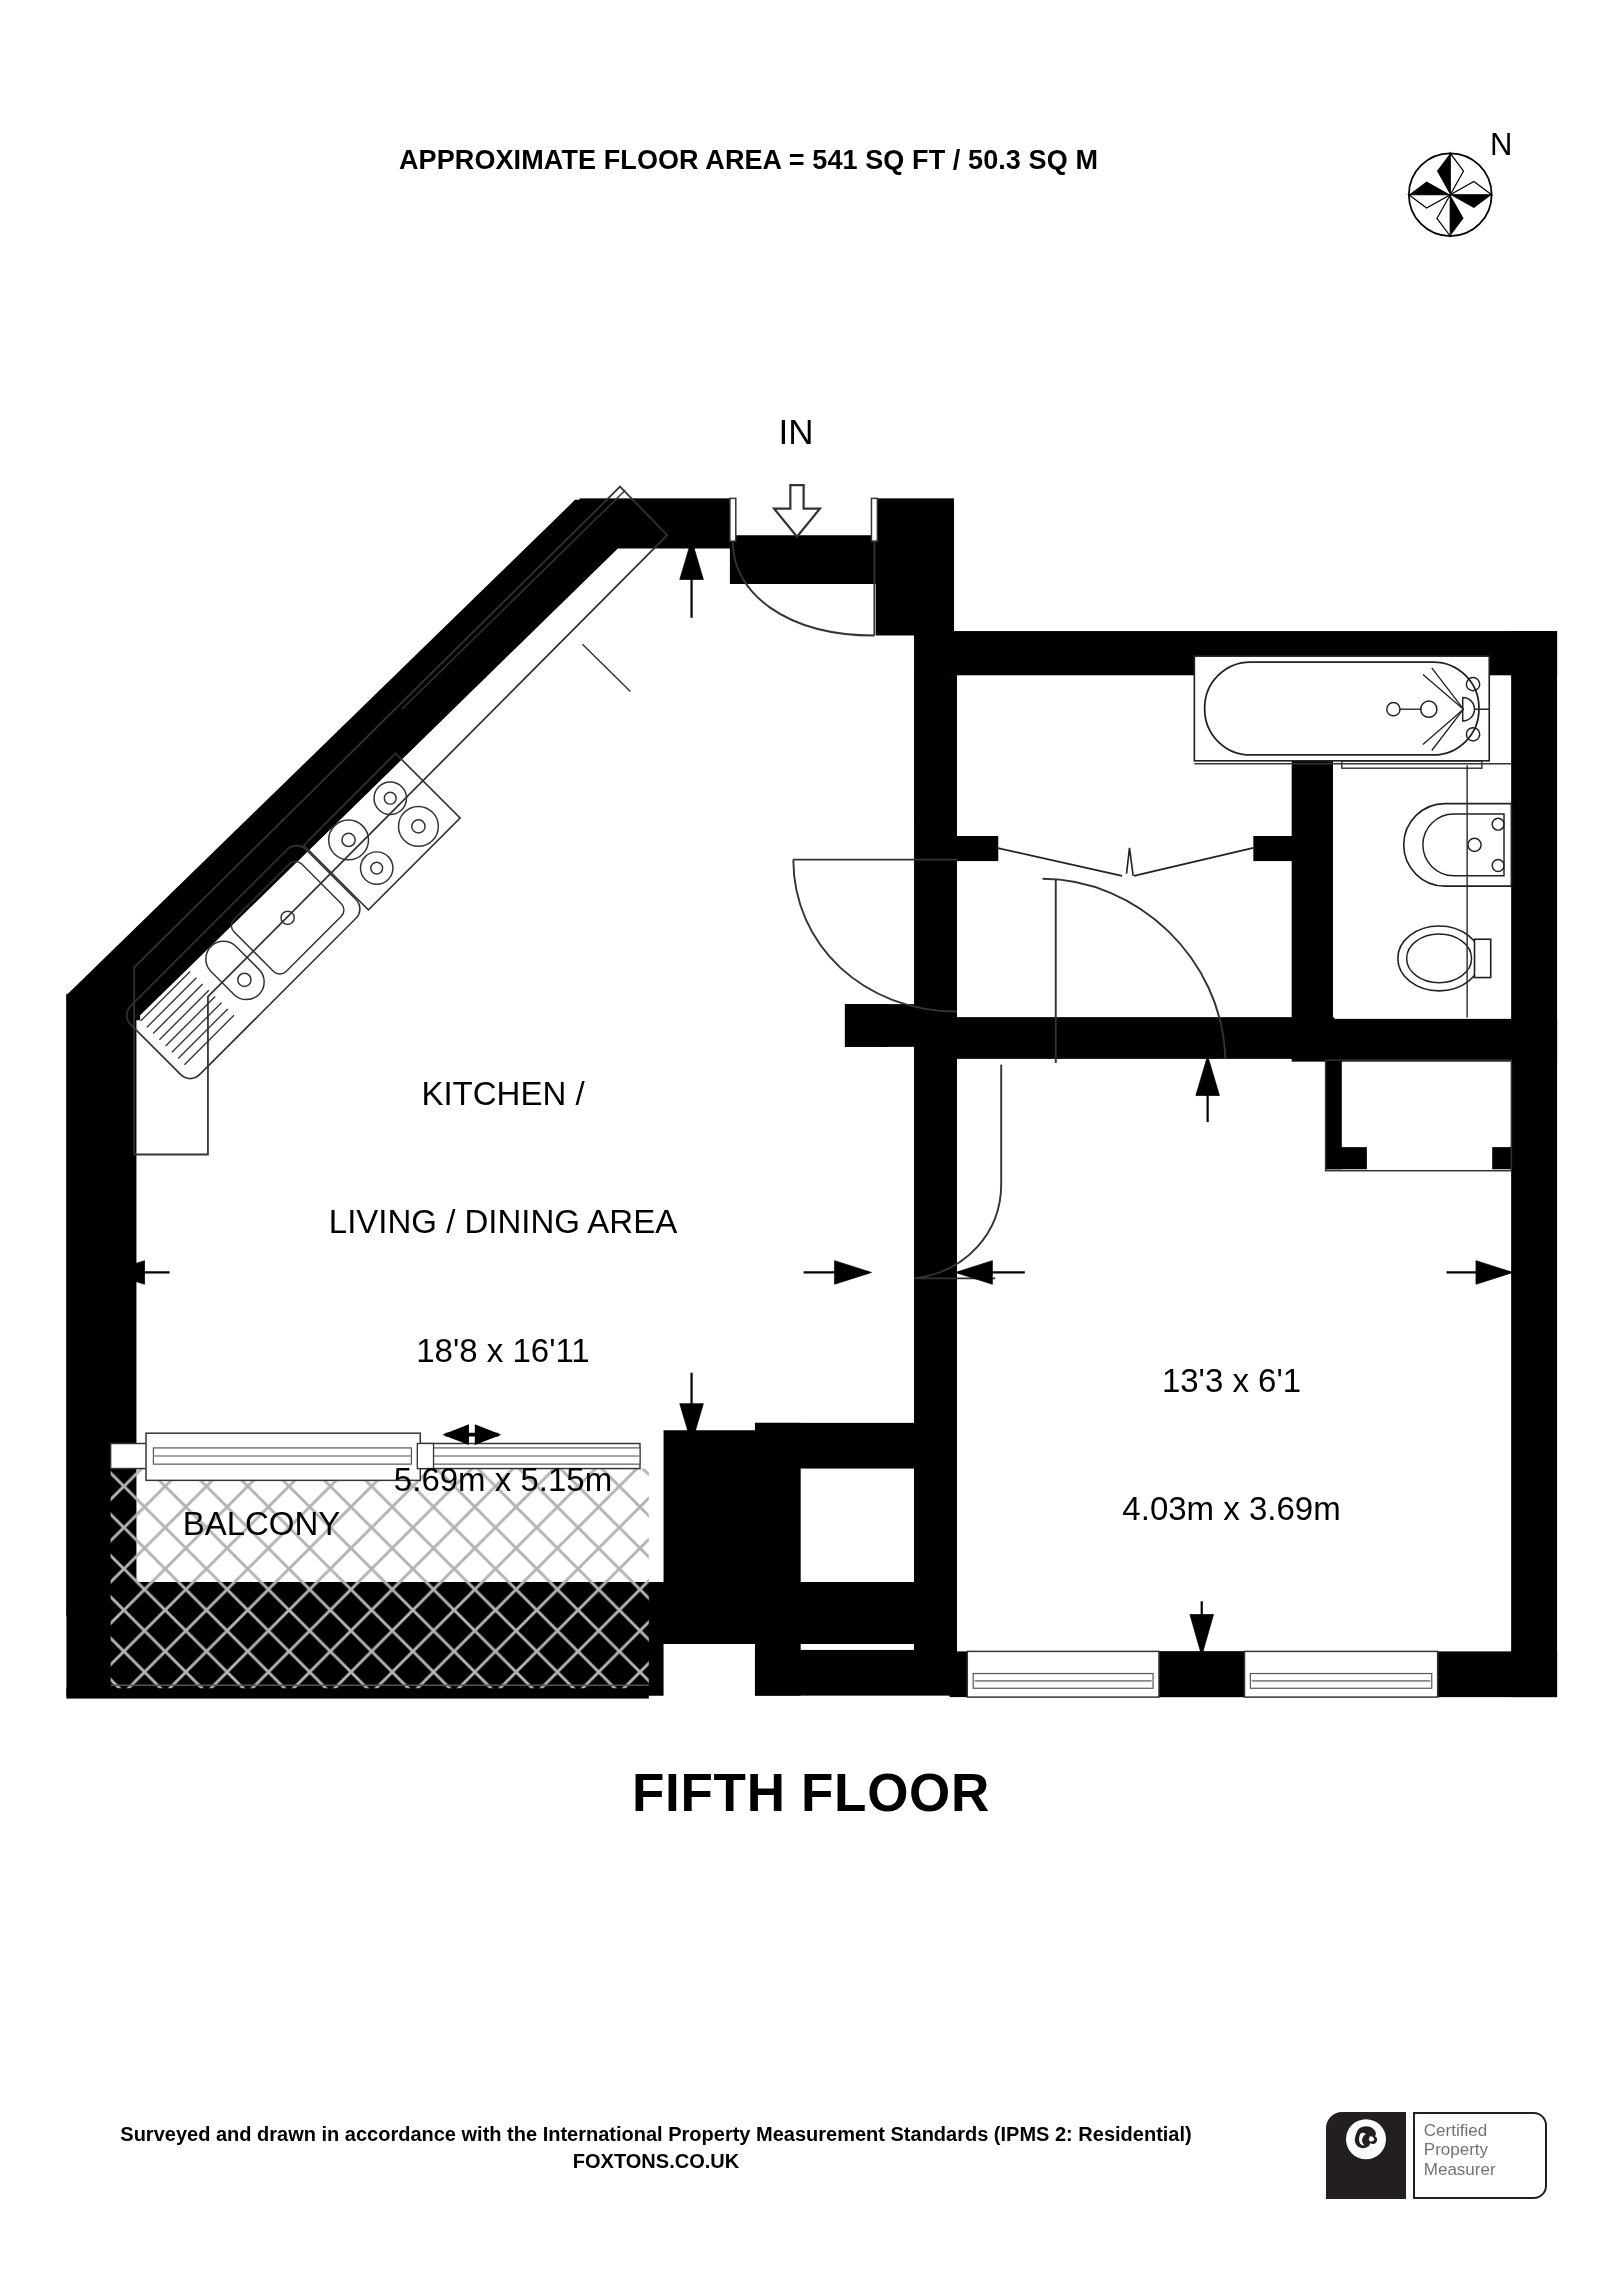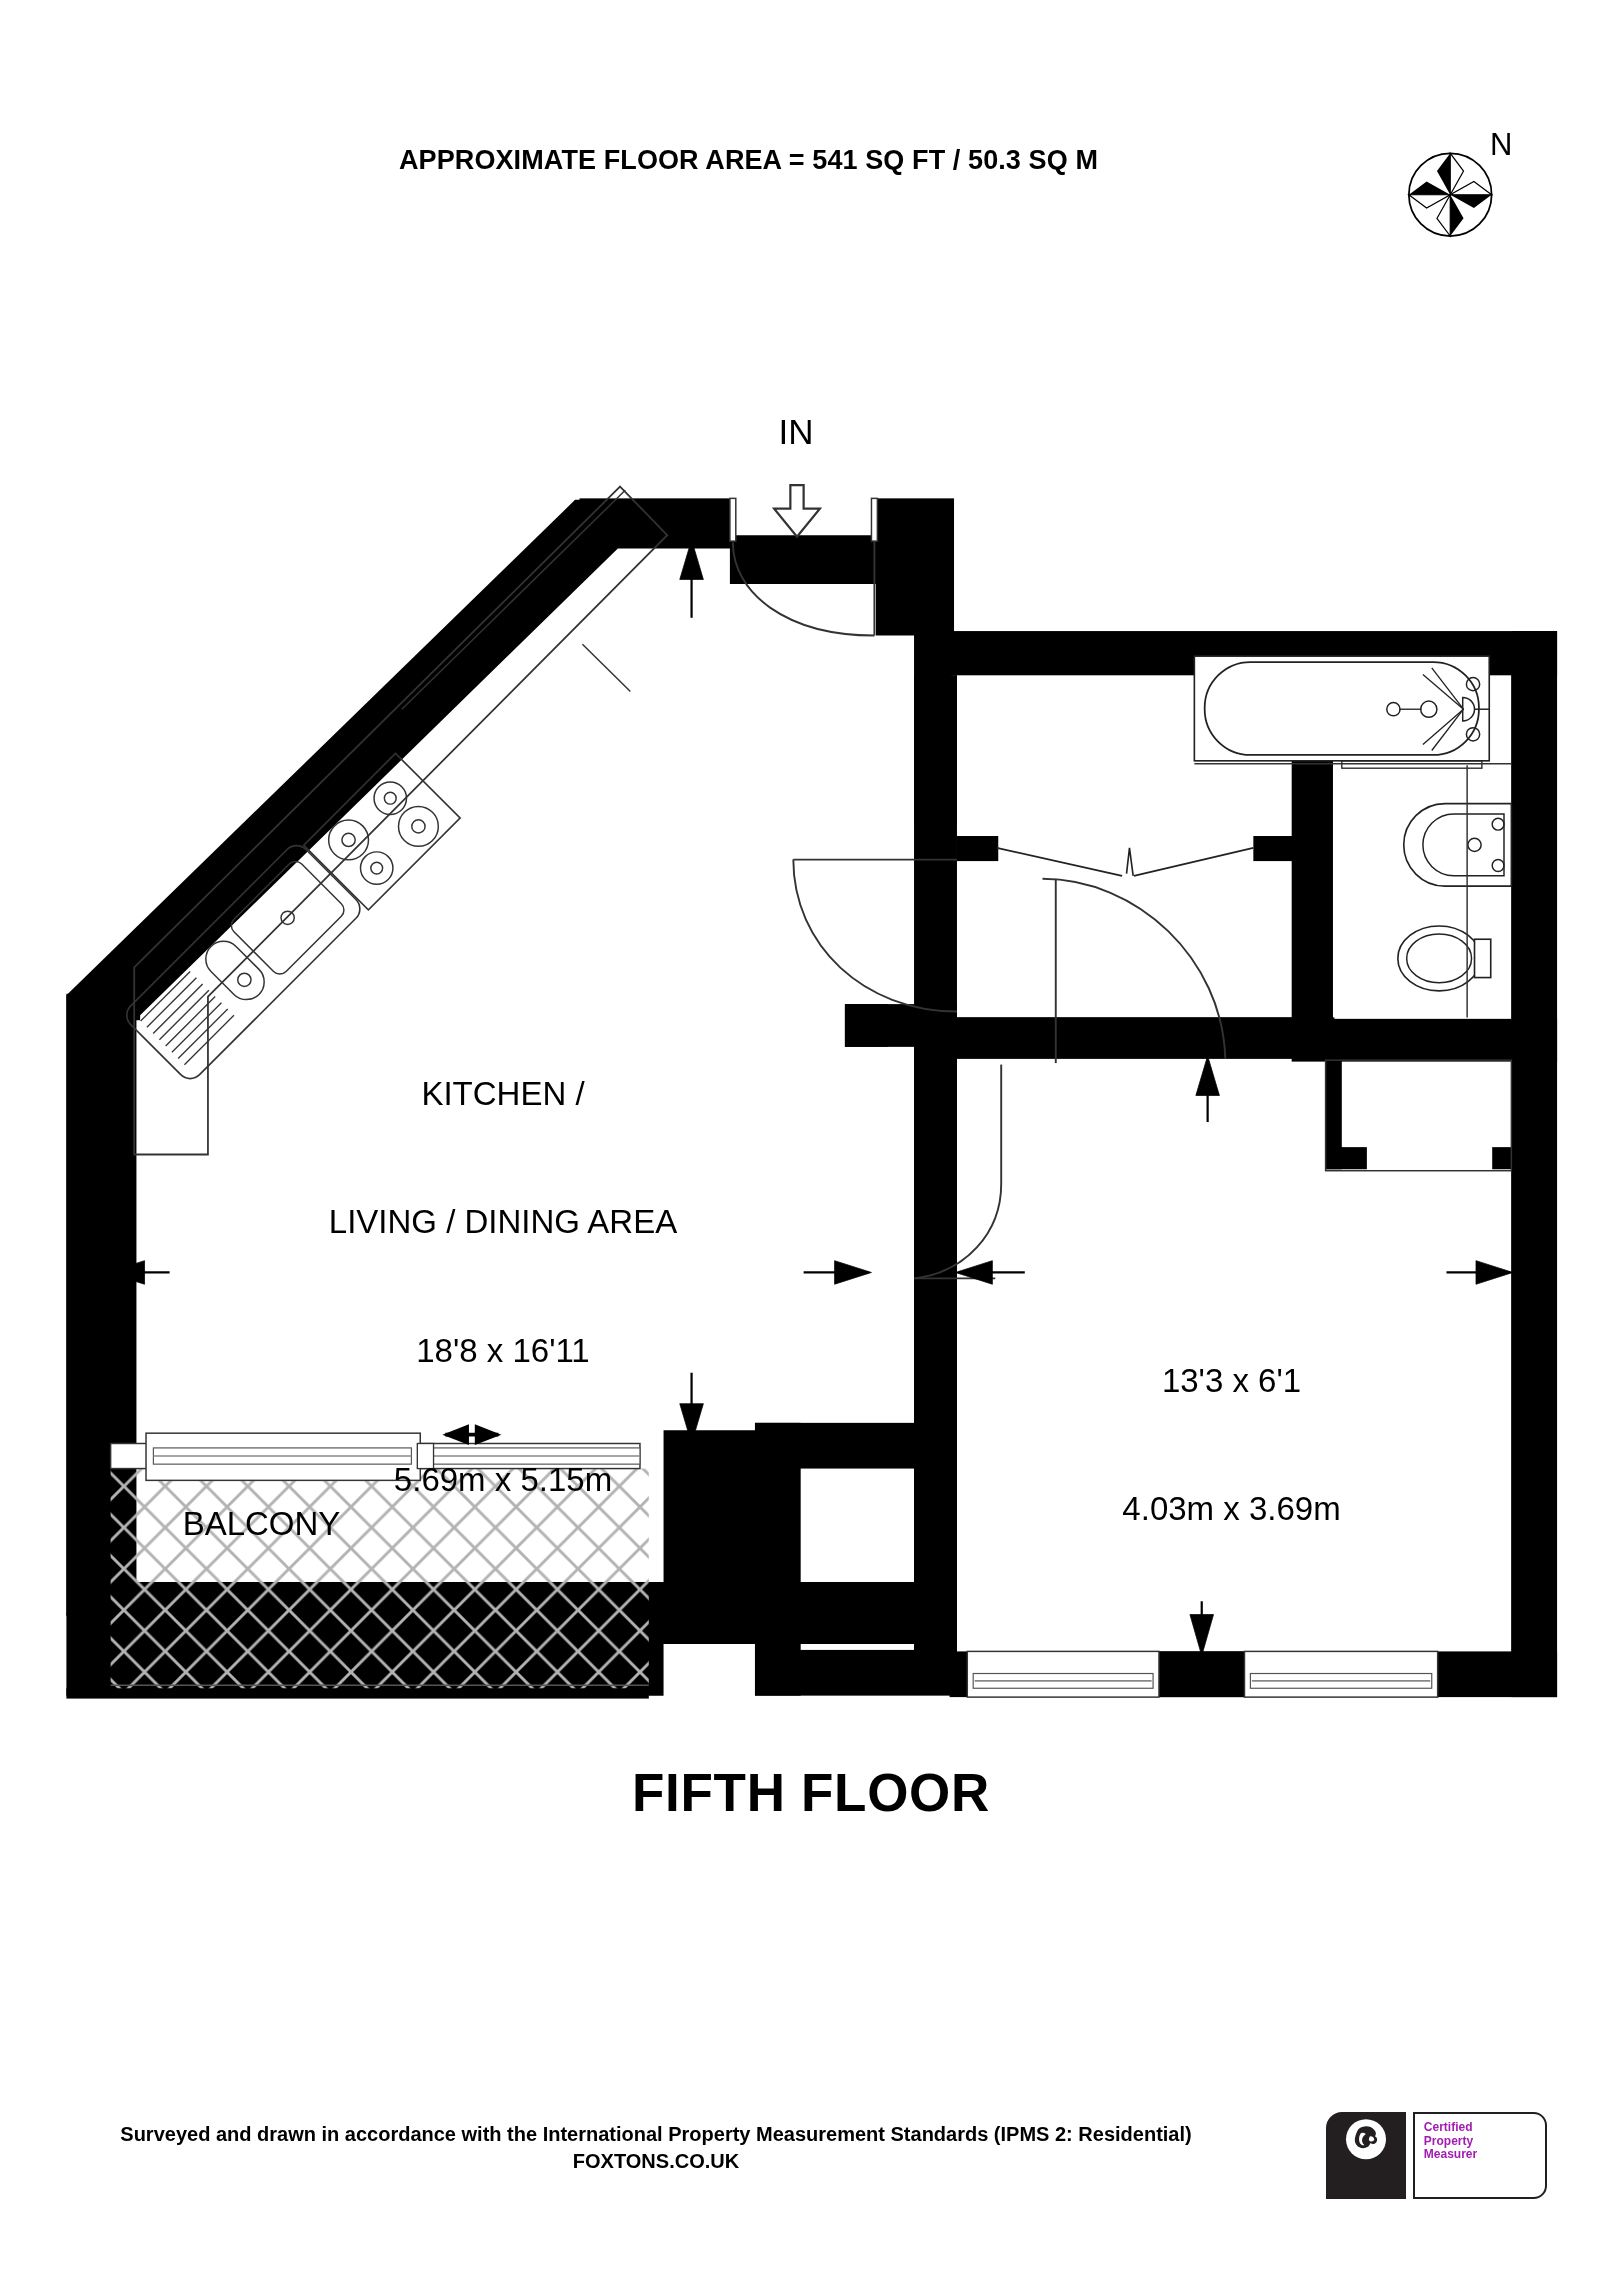--- a/index.html
+++ b/index.html
@@ -18,21 +18,21 @@
   }
   #footerText{
     position:absolute;left:44px;top:2121px;width:1224px;text-align:center;
     font-size:20px;font-weight:bold;line-height:1.34;
   }
   #ricsLogo{position:absolute;left:1326px;top:2112px;width:221px;height:97px;}
   .ricsDark{position:absolute;left:0;top:0;width:80px;height:87px;background:#231f20;border-top-left-radius:16px;}
   .ricsWord{position:absolute;left:0;top:52px;width:80px;text-align:center;color:#fff;font-size:20.6px;font-weight:bold;letter-spacing:-0.4px;font-family:"Liberation Serif",serif;margin-top:43px;}
   .ricsReg{font-size:8.8px;vertical-align:super;}
   .ricsBox{position:absolute;left:87px;top:0;width:134px;height:87px;border:2.2px solid #231f20;border-top-right-radius:13.3px;border-bottom-right-radius:13.3px;box-sizing:border-box;}
-  .ricsBox span{display:block;font-size:12px;font-weight:bold;line-height:1.16;padding-left:8.8px;color:#a21caf;}
+  .ricsBox span{display:block;font-size:17px;font-weight:normal;line-height:1.16;padding-left:8.8px;color:#737373;}
   .ricsBox .l1{padding-top:6.6px;}
   .roomLabel{position:absolute;text-align:center;font-size:33px;line-height:1.30;white-space:pre;}
   #klLabel{left:234px;top:987px;width:538px;}
   #bedLabel{left:1025px;top:1274px;width:413px;}
   #balconyLabel{left:88px;top:1503px;width:347px;font-size:33px;}
   #inLabel{left:737px;top:409px;width:118px;font-size:35px;text-align:center;position:absolute;}
   svg{position:absolute;left:0;top:0;}
 </style>
 </head>
 <body>

